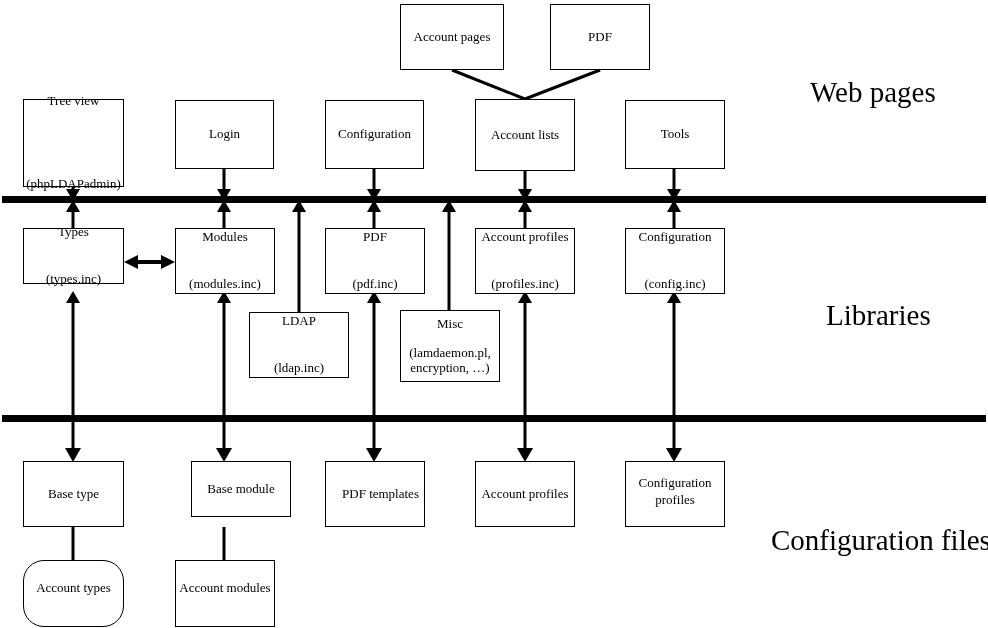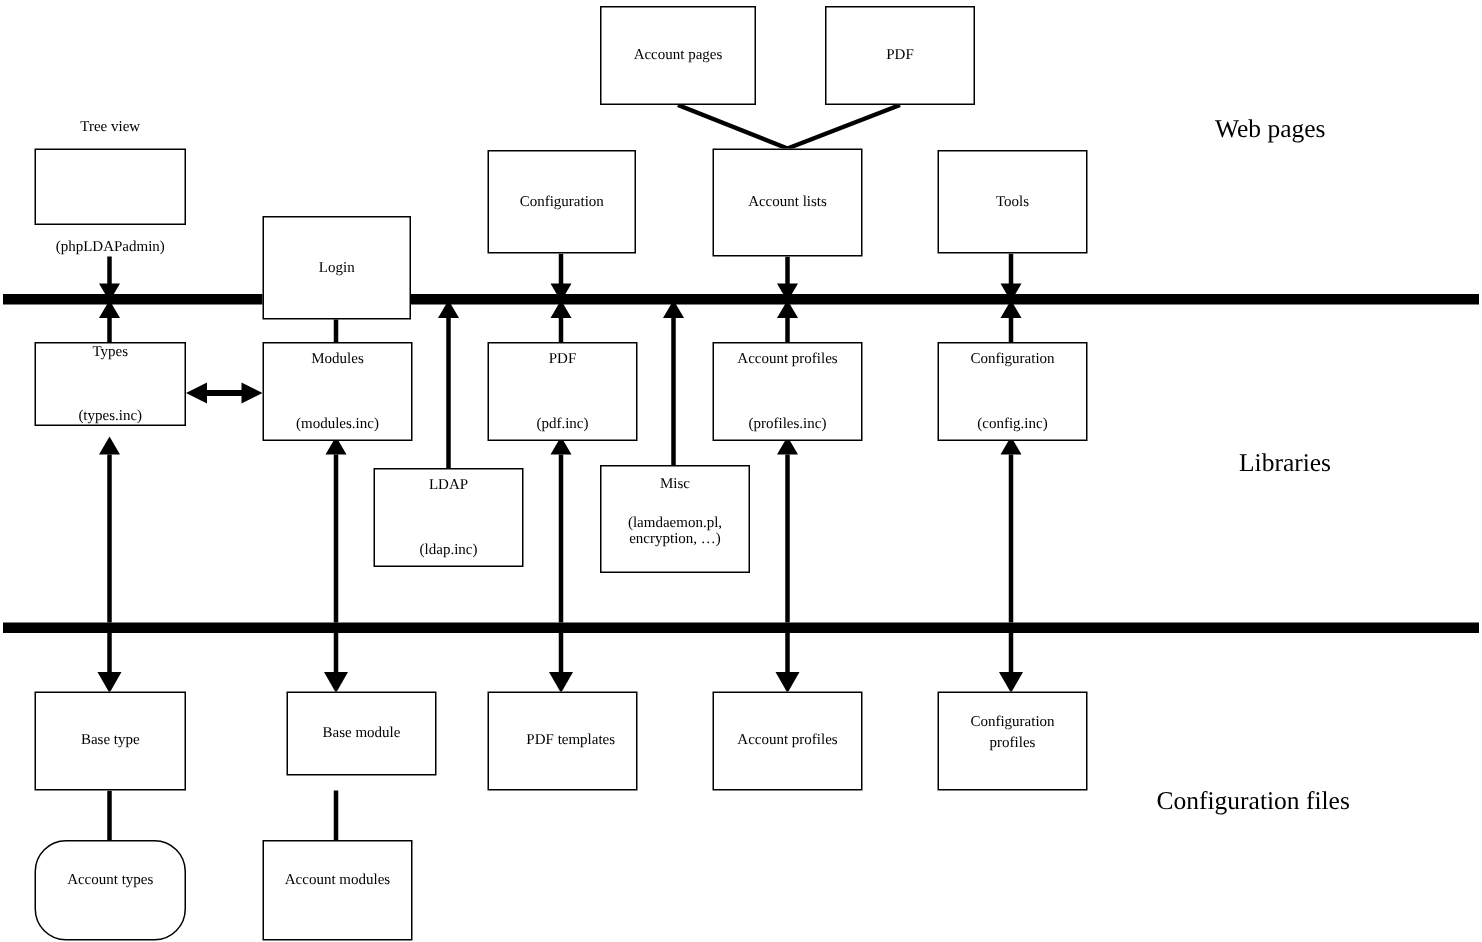--- a/index.html
+++ b/index.html
@@ -28,40 +28,40 @@
     position: absolute;
     box-sizing: border-box;
     border: 1px solid #000000;
     background: #ffffff;
     display: flex;
     flex-direction: column;
     align-items: center;
     justify-content: center;
     text-align: center;
     font-family: "Liberation Serif", "DejaVu Serif", serif;
-    font-size: 10px;
+    font-size: 13px;
     color: #000000;
     line-height: 1.15;
     white-space: nowrap;
   }
   .node .ln1 { display: block; }
   .node .ln2 { display: block; margin-top: 32px; }
   .node.two-line-tight .ln2 { margin-top: 2px; }
   .node.top-text {
     justify-content: flex-start;
     padding-top: 6px;
   }
   .node.mid-upper {
     justify-content: flex-start;
     padding-top: 14px;
   }
   .section-label {
     position: absolute;
     font-family: "Liberation Serif", "DejaVu Serif", serif;
-    font-size: 17px;
+    font-size: 29px;
     color: #000000;
     white-space: nowrap;
   }
 </style>
 </head>
 <body>
 
 <div id="canvas">
 
   <svg class="layer" viewBox="0 0 988 628" xmlns="http://www.w3.org/2000/svg">
@@ -159,26 +159,26 @@
   </svg>
 
   <div class="node" style="left:400px; top:4px; width:104px; height:66px;">
     <span class="ln1">Account pages</span>
   </div>
 
   <div class="node" style="left:550px; top:4px; width:100px; height:66px;">
     <span class="ln1">PDF</span>
   </div>
 
-  <div class="node" style="left:23px; top:99px; width:101px; height:51px;gap:36px;">
+  <div class="node" style="left:23px; top:99px; width:101px; height:88px;gap:36px;">
     <span class="ln1">Tree view</span>
     <span class="ln2">(phpLDAPadmin)</span>
   </div>
 
-  <div class="node" style="left:175px; top:100px; width:99px; height:69px;margin-top:44px;">
+  <div class="node" style="left:175px; top:100px; width:99px; height:69px;">
     <span class="ln1">Login</span>
   </div>
 
   <div class="node" style="left:325px; top:100px; width:99px; height:69px;">
     <span class="ln1">Configuration</span>
   </div>
 
   <div class="node" style="left:475px; top:99px; width:100px; height:72px;">
     <span class="ln1">Account lists</span>
   </div>

